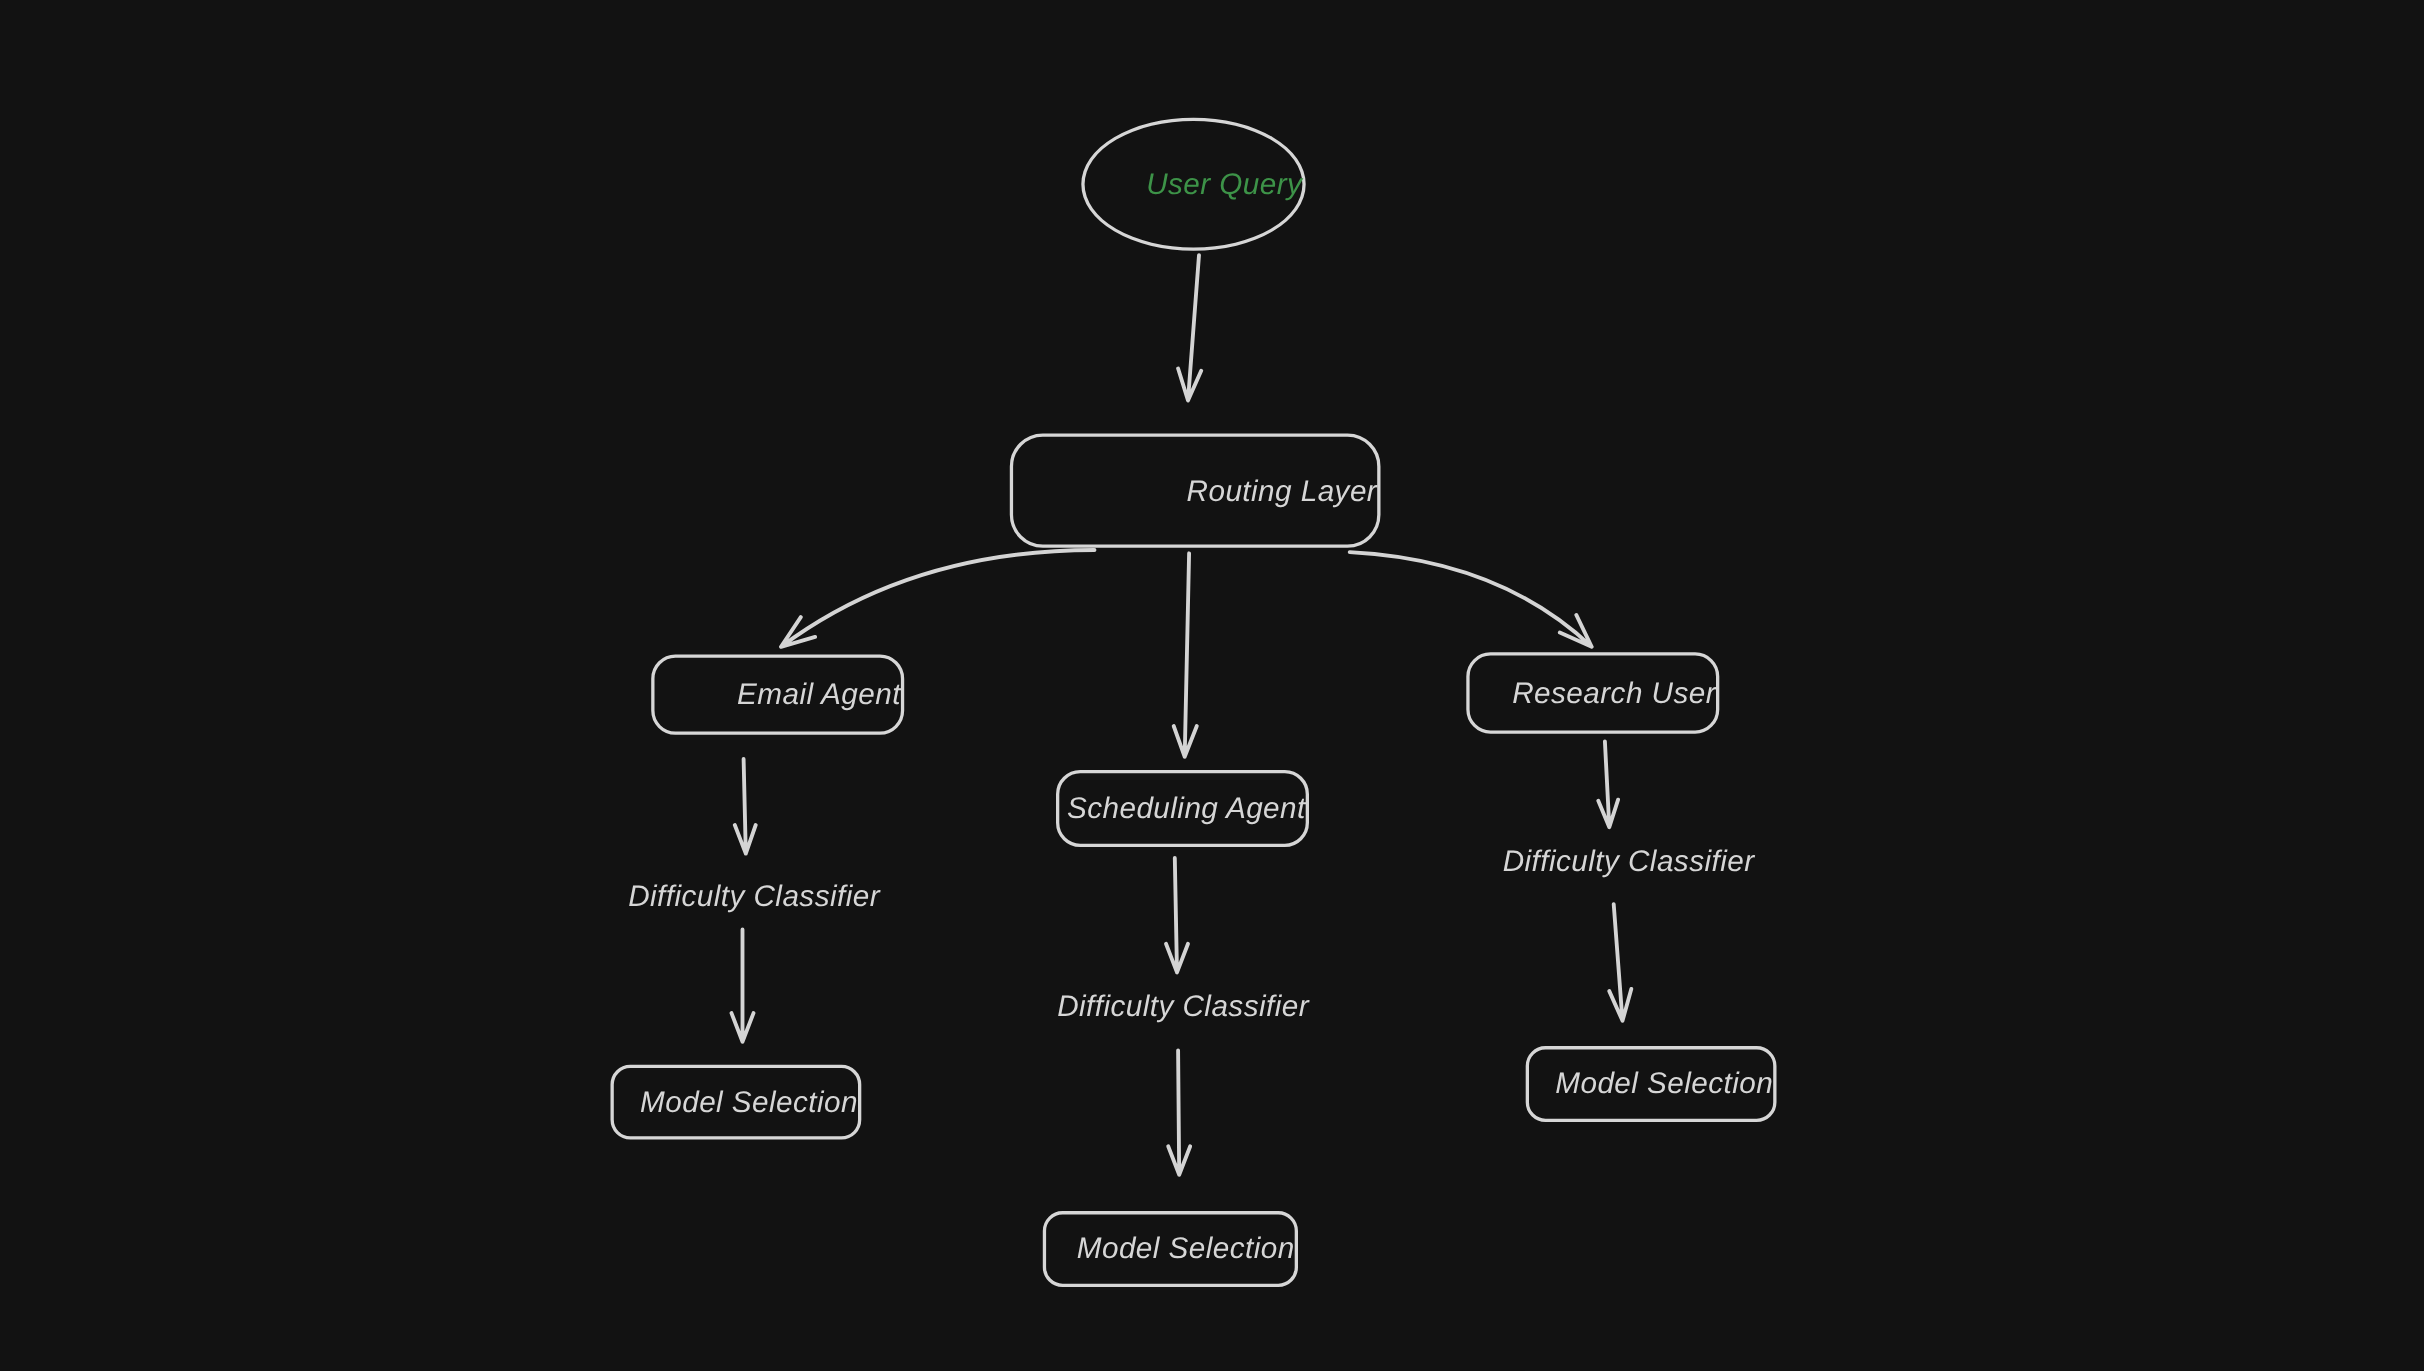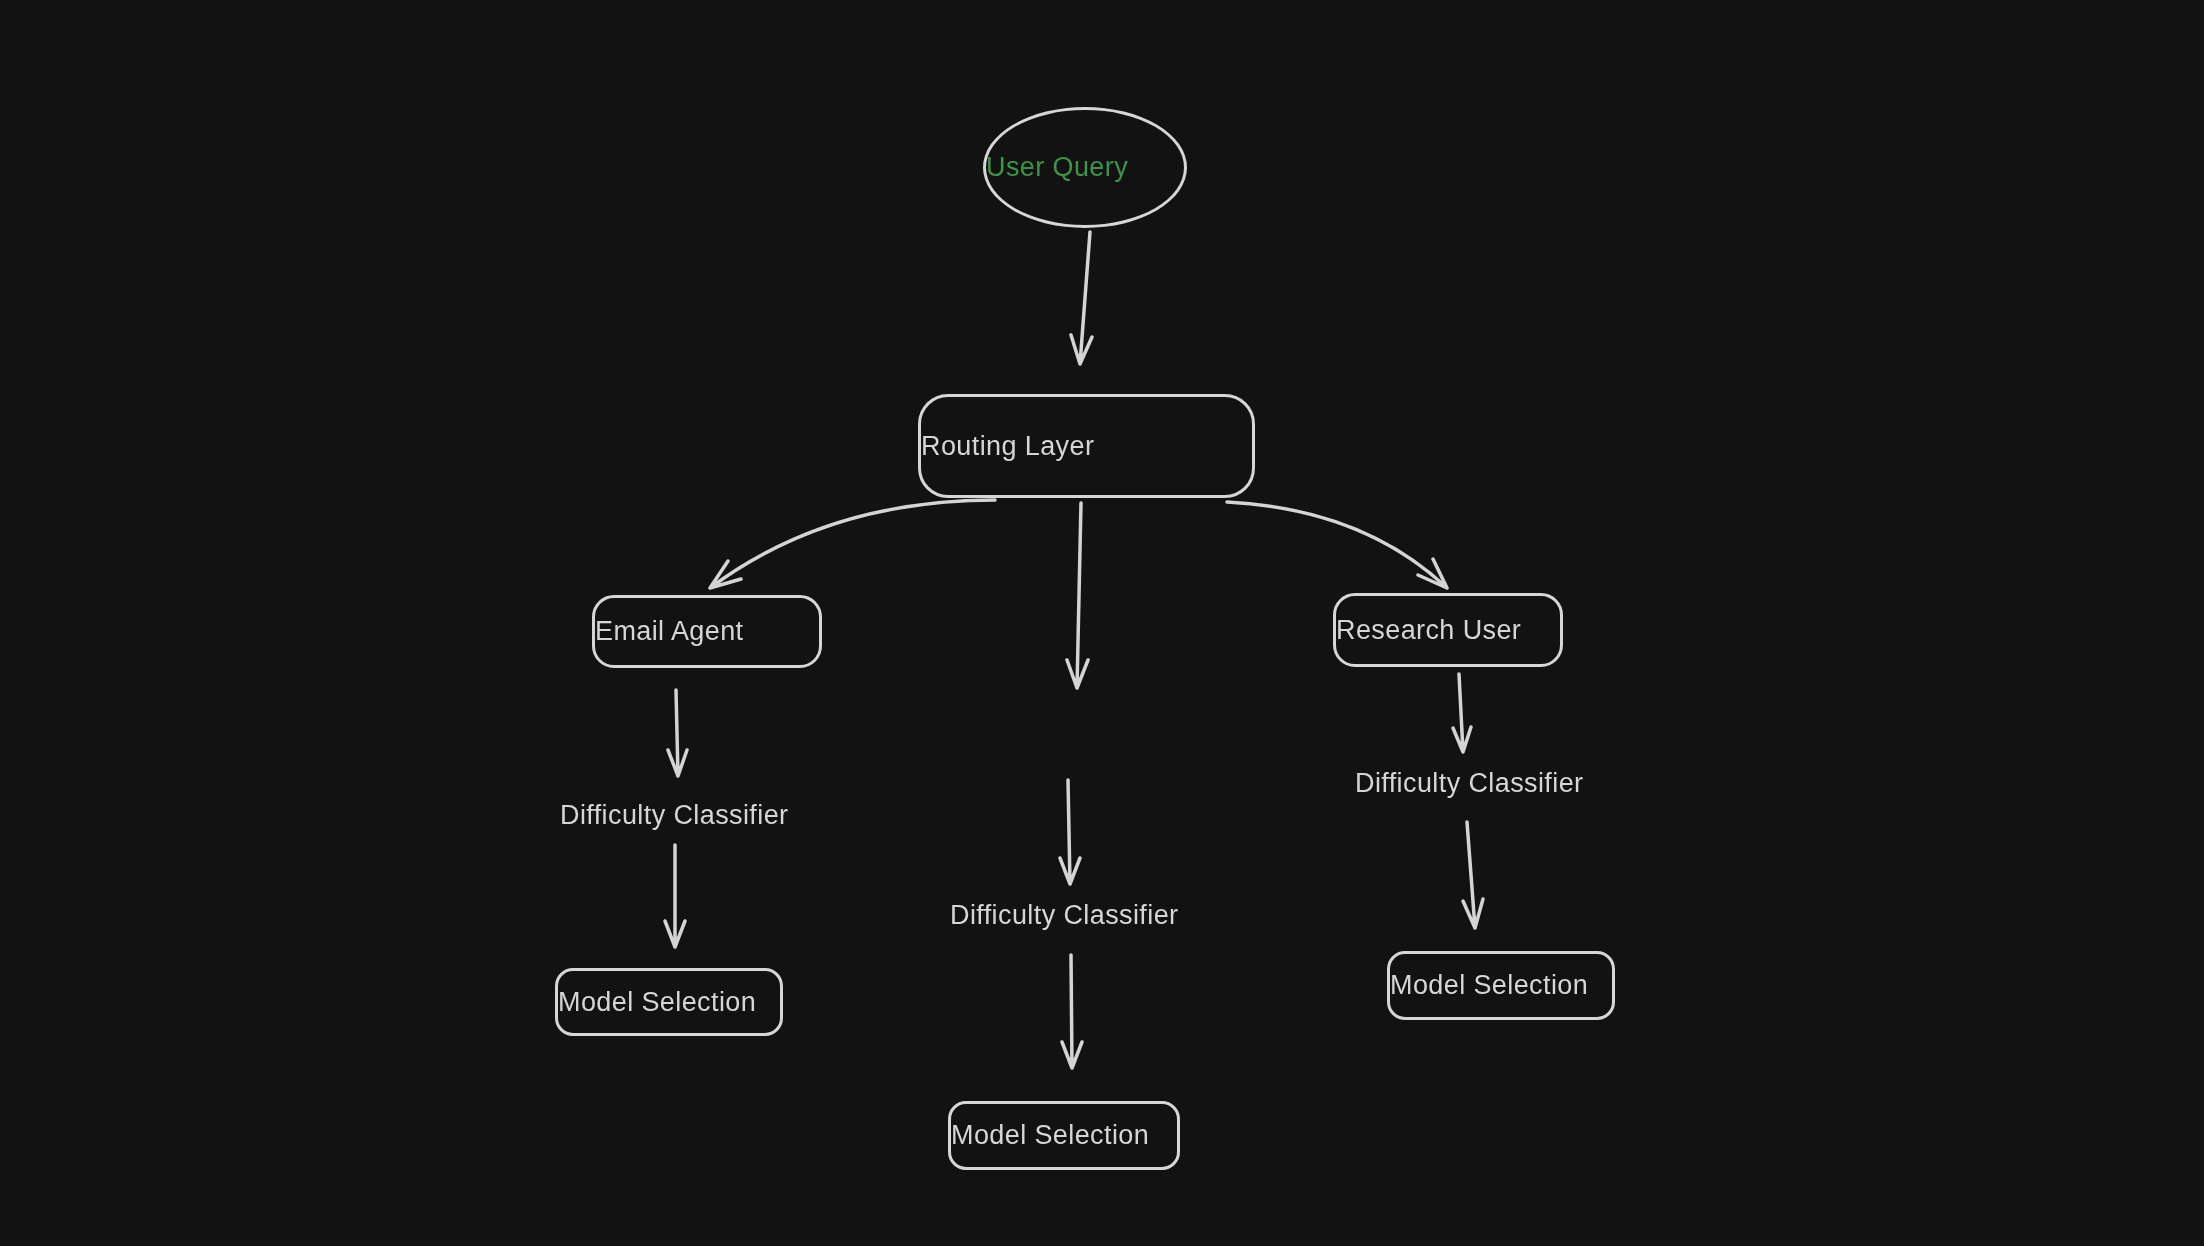--- a/index.html
+++ b/index.html
@@ -27,26 +27,27 @@
     stroke-width: 3.5;
     fill: none;
     stroke-linecap: round;
     stroke-linejoin: round;
   }
   .node {
     position: absolute;
     box-sizing: border-box;
     display: flex;
     align-items: center;
-    justify-content: flex-start;
+    justify-content: flex-end;
     color: #d6d6d6;
     font-size: 27px;
     letter-spacing: 0.4px;
     white-space: nowrap;
     text-align: center;
+    font-style: italic;
   }
   .shape {
     border: 3px solid #d6d6d6;
     background: transparent;
   }
   .ellipse  { border-radius: 50%; }
   .rounded  { border-radius: 22px; }
   .rounded-lg { border-radius: 30px; }
 
   
@@ -95,20 +96,23 @@
   </div>
 
   <div id="email-agent" class="node shape rounded">
     <span>Email Agent</span>
   </div>
 
   <div id="routing-layer" class="node shape rounded-lg">
     <span>Routing Layer</span>
   </div>
 
+  <div id="scheduling-agent" class="node shape rounded">
+    <span>Scheduling Agent</span>
+  </div>
 
   <div id="research-agent" class="node shape rounded">
     <span>Research User</span>
   </div>
 
   <div id="difficulty-classifier-email" class="node">
     <span>Difficulty Classifier</span>
   </div>
 
   <div id="difficulty-classifier-scheduling" class="node">

